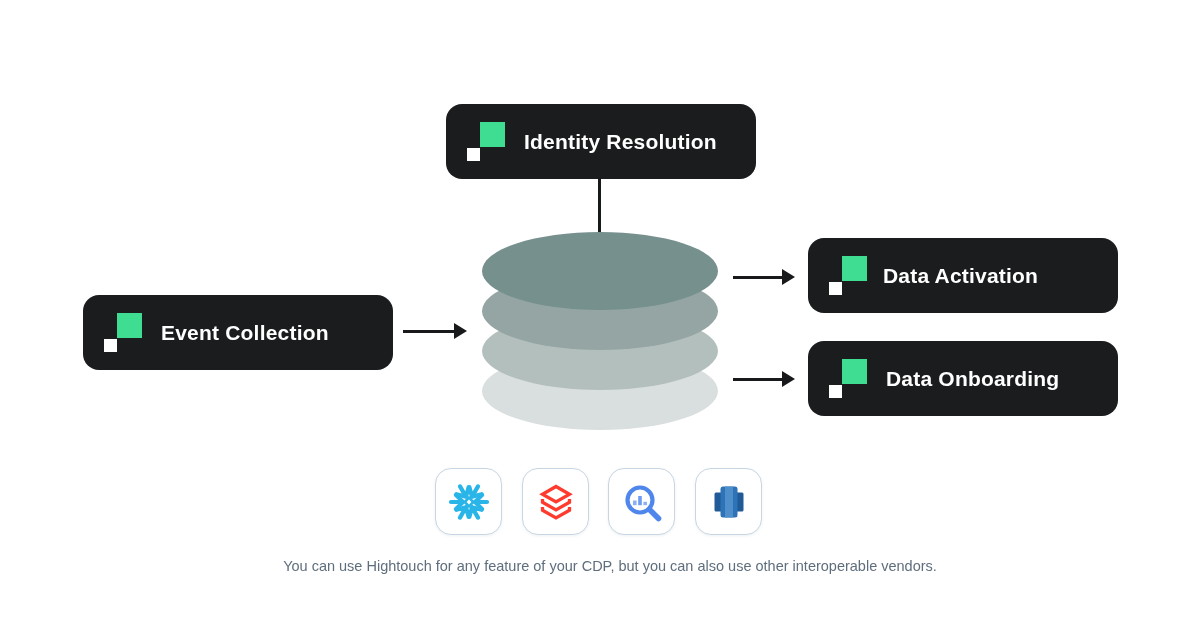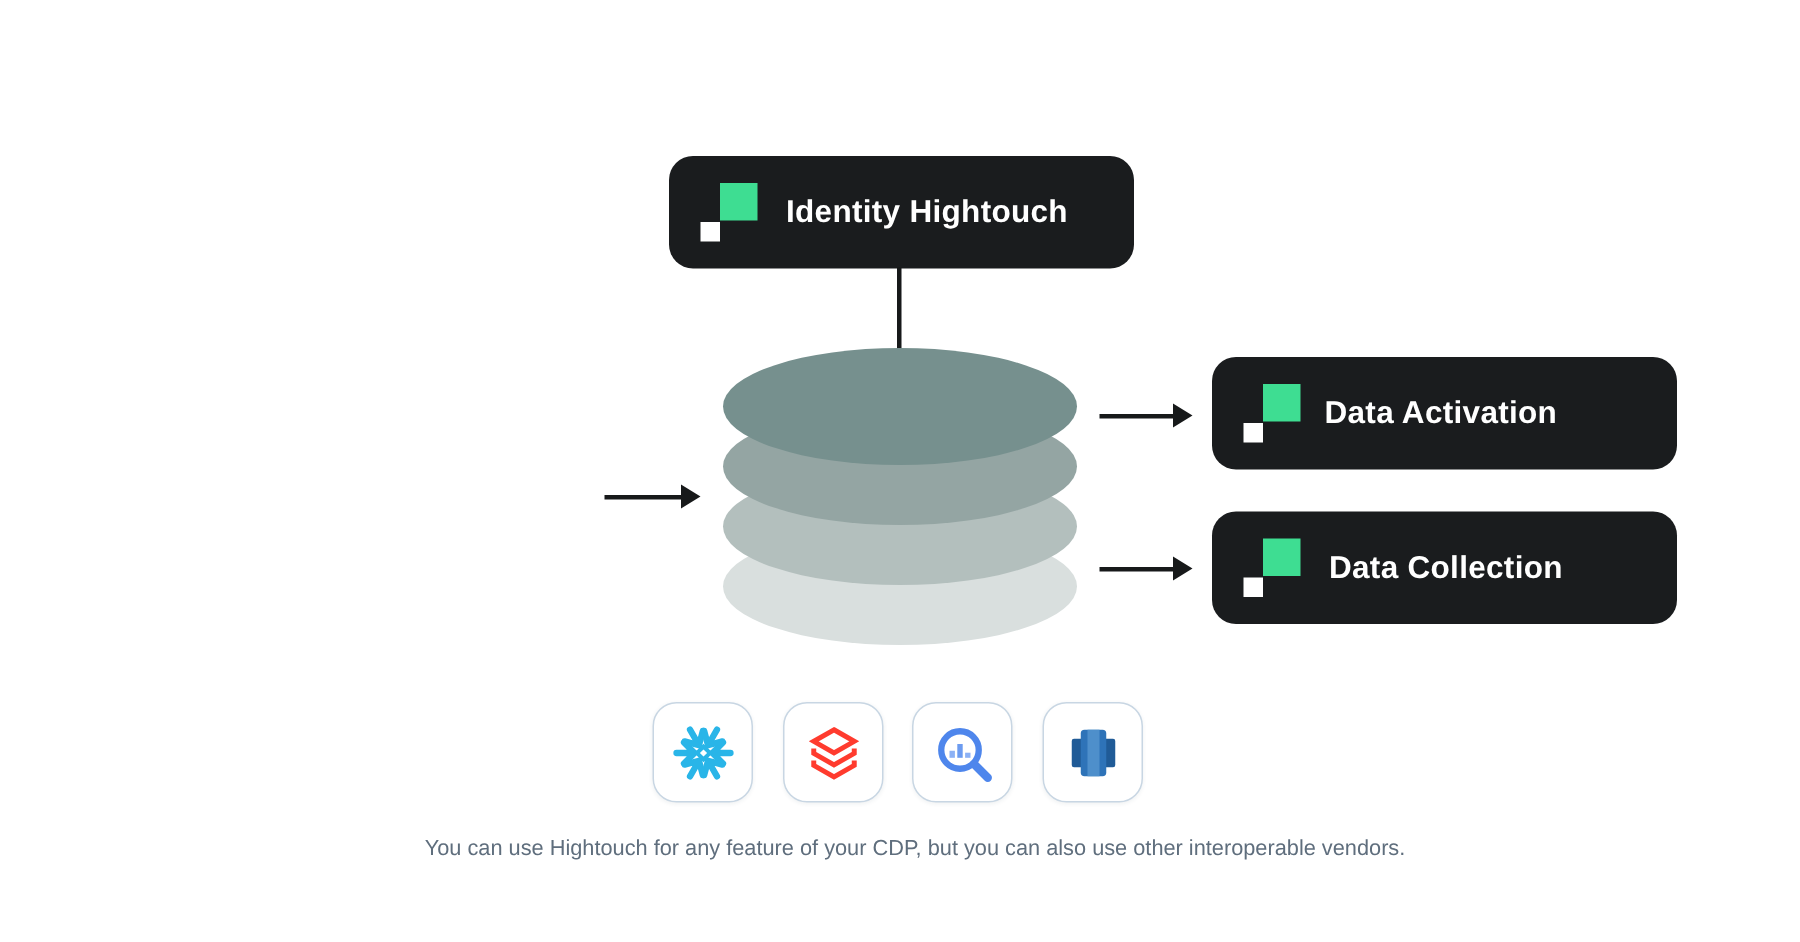--- a/index.html
+++ b/index.html
@@ -117,38 +117,45 @@
 </head>
 <body>
 
 <div class="stage">
 
   <div class="badge" id="badge-identity">
     <span class="ht-logo">
       <span class="sq-green"></span>
       <span class="sq-white"></span>
     </span>
-    <span class="badge-label">Identity Hightouch</span>
-  </div>
-
+    <span class="badge-label">Identity Resolution</span>
+  </div>
+
+  <div class="badge" id="badge-event">
+    <span class="ht-logo">
+      <span class="sq-green"></span>
+      <span class="sq-white"></span>
+    </span>
+    <span class="badge-label">Event Collection</span>
+  </div>
 
   <div class="badge" id="badge-activation">
     <span class="ht-logo">
       <span class="sq-green"></span>
       <span class="sq-white"></span>
     </span>
     <span class="badge-label">Data Activation</span>
   </div>
 
   <div class="badge" id="badge-onboarding">
     <span class="ht-logo">
       <span class="sq-green"></span>
       <span class="sq-white"></span>
     </span>
-    <span class="badge-label">Data Collection</span>
+    <span class="badge-label">Data Onboarding</span>
   </div>
 
   <div class="vline"></div>
 
   <div class="arrow" id="arrow-event">
     <div class="shaft"></div>
     <div class="head"></div>
   </div>
   <div class="arrow" id="arrow-activation">
     <div class="shaft"></div>

